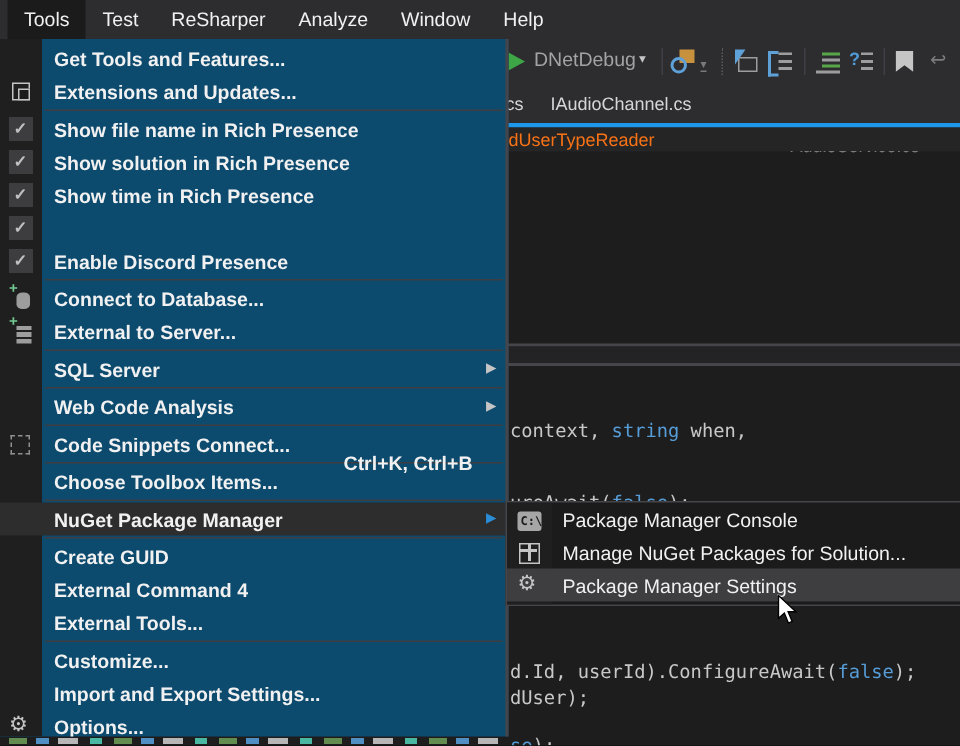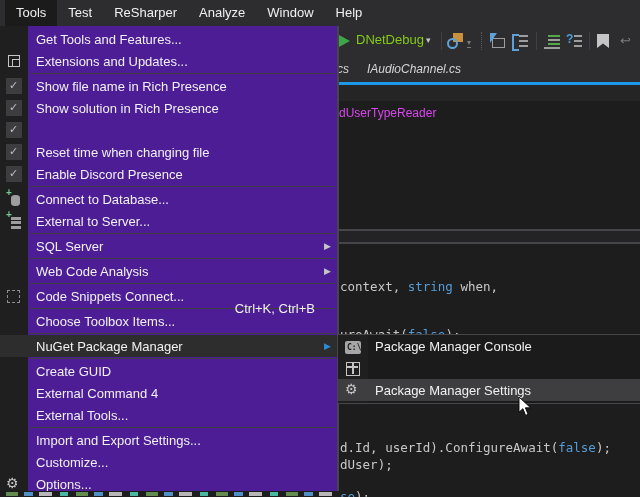--- a/index.html
+++ b/index.html
@@ -10,21 +10,21 @@
   .menubar{position:absolute;left:0;top:0;width:640px;height:26px;background:#2d2d30;display:flex;padding-left:5px;z-index:6;}
   .mb-item{height:26px;line-height:26px;padding:0 11px;font-size:13px;color:#f1f1f1;cursor:default;}
   .mb-item.active{background:#1b1b1c;}
 
   
   .toolbar{position:absolute;left:0;top:26px;width:640px;height:30px;background:#2d2d30;z-index:1;}
   .tb{position:absolute;}
   .tb-sep{width:1px;height:18px;background:#3f3f46;top:6px;}
   .tb-sep.dotted{background:none;border-left:1px dotted #5a5a5a;}
   .play-icon{width:0;height:0;border-left:11px solid var(--green,#3da647);border-top:6px solid transparent;border-bottom:6px solid transparent;top:9px;}
-  .runcfg{top:6px;font-size:13px;color:#84cc16;}
+  .runcfg{top:6px;font-size:13px;color:#a3a3a3;}
   .caret{color:#c5c5c5;font-size:9px;top:9px;font-family:"DejaVu Sans",sans-serif;}
   .caret.dim{color:#7a7a7a;font-size:8px;border-bottom:1px solid #7a7a7a;top:12px;}
   .ico16{width:16px;height:16px;top:7px;}
   .find-icon::before{content:"";position:absolute;right:0;top:0;width:10px;height:9px;background:#c8913d;}
   .find-icon::after{content:"";position:absolute;left:0;bottom:0;width:7px;height:7px;border:2px solid #5ea0d8;border-radius:50%;}
   .goto-icon::before{content:"";position:absolute;right:0;bottom:1px;width:11px;height:8px;border:1px solid #9d9d9d;}
   .goto-icon::after{content:"";position:absolute;left:1px;top:0;width:0;height:0;border-left:7px solid #5ea0d8;border-bottom:10px solid transparent;}
   .paste-icon::before{content:"";position:absolute;left:0;top:1px;width:5px;height:13px;border-left:2px solid #5ea0d8;border-top:2px solid #5ea0d8;border-bottom:2px solid #5ea0d8;}
   .paste-icon::after{content:"";position:absolute;left:7px;top:2px;width:9px;height:12px;
       background:repeating-linear-gradient(#9d9d9d 0 2px,transparent 2px 5px);}
@@ -36,37 +36,37 @@
   .help-icon{top:8px;width:16px;height:14px;}
   .help-icon::before{content:"?";position:absolute;left:0;top:-2px;color:#4f9cd8;font:bold 12px "Liberation Sans",sans-serif;}
   .help-icon::after{content:"";position:absolute;left:8px;top:1px;width:8px;height:12px;
       background:repeating-linear-gradient(#9d9d9d 0 2px,transparent 2px 5px);}
   .bookmark-icon{top:8px;width:12px;height:14px;background:#c5c5c5;
       clip-path:polygon(0 0,100% 0,100% 100%,50% 68%,0 100%);}
   .undo-icon{top:7px;color:#7c7c7c;font-size:13px;font-family:"DejaVu Sans",sans-serif;}
 
   
   .tabbar{position:absolute;left:0;top:56px;width:640px;height:26px;background:#2d2d30;z-index:1;}
-  .tab{position:absolute;top:6px;font-size:12px;color:#d6d6d6;font-style:italic;}
+  .tab{position:absolute;top:6px;font-size:12px;color:#d6d6d6;}
   .tab-underline{position:absolute;left:0;top:82px;width:640px;height:3px;background:var(--accent,#1c97ea);z-index:1;}
   .breadcrumb{position:absolute;left:0;top:85px;width:640px;height:16px;background:#252526;z-index:1;}
-  .breadcrumb span{position:absolute;left:339px;top:1px;font-size:12px;color:#d946ef;margin-top:20px;}
+  .breadcrumb span{position:absolute;left:339px;top:1px;font-size:12px;color:#f97316;}
 
   
   .editor{position:absolute;left:0;top:101px;width:640px;height:396px;background:#1d1d1e;z-index:0;}
   .split-line{position:absolute;left:337px;width:303px;height:2px;background:#46464a;}
   .split-band{position:absolute;left:337px;width:303px;background:#232326;}
   .codeline{position:absolute;left:340px;font-family:"DejaVu Sans Mono","Liberation Mono",monospace;font-size:12.5px;white-space:pre;}
   .seg-fg{color:#c8c8c8;} .seg-kw{color:var(--kw,#569cd6);}
   .bottom-sliver{position:absolute;left:6px;top:391px;width:328px;height:4px;opacity:.9;
       background:repeating-linear-gradient(90deg,#6a9955 0 12px,transparent 12px 18px,#569cd6 18px 27px,transparent 27px 33px,#c8c8c8 33px 46px,transparent 46px 54px,#4ec9b0 54px 62px,transparent 62px 70px);}
 
   
-  .menu-panel{position:absolute;left:0;top:26px;width:337px;height:465px;background:#4c1d95;
-      border-right:2px solid #46464a;z-index:10;overflow:hidden;}
+  .menu-panel{position:absolute;left:0;top:26px;width:337px;height:465px;background:#0c4a6e;
+      border-right:2px solid #46464a;z-index:10;overflow:hidden;font-weight:bold;}
   .menu-gutter{position:absolute;left:0;top:0;bottom:0;width:28px;background:#1f1f20;}
   .mrow{position:relative;height:22px;display:flex;align-items:center;}
   .mrow.hl{background:#2d2d2e;}
   .mrow .gut{width:28px;flex:none;display:flex;align-items:center;justify-content:center;}
   .mrow .lbl{margin-left:8px;font-size:13px;color:#f1f1f1;}
   .mrow .sc{margin-left:auto;margin-right:22px;font-size:13px;color:#f1f1f1;margin-top:24px;}
   .mrow .arr{position:absolute;right:6px;top:6px;font-size:9px;color:#c5c5c5;font-family:"DejaVu Sans",sans-serif;}
   .mrow .arr.blue{color:#2b8dd6;}
   .msep{height:1px;background:#3e3e42;margin:1px 2px 1px 30px;}
   .menu-pad{height:2px;}
@@ -184,26 +184,26 @@
         <div class="mrow">
           <span class="gut">
             <span class="mi mi-check"></span>
           </span>
           <span class="lbl">Show solution in Rich Presence</span>
         </div>
         <div class="mrow">
           <span class="gut">
             <span class="mi mi-check"></span>
           </span>
-        </div>
-        <div class="mrow">
-          <span class="gut">
-            <span class="mi mi-check"></span>
-          </span>
-          <span class="lbl">Reset time when changing file</span>
+          <span class="lbl">Show time in Rich Presence</span>
+        </div>
+        <div class="mrow">
+          <span class="gut">
+            <span class="mi mi-check"></span>
+          </span>
         </div>
         <div class="mrow">
           <span class="gut">
             <span class="mi mi-check"></span>
           </span>
           <span class="lbl">Enable Discord Presence</span>
         </div>
         <div class="msep"></div>
         <div class="mrow">
           <span class="gut">
@@ -257,25 +257,25 @@
           <span class="gut"></span>
           <span class="lbl">External Command 4</span>
         </div>
         <div class="mrow">
           <span class="gut"></span>
           <span class="lbl">External Tools...</span>
         </div>
         <div class="msep"></div>
         <div class="mrow">
           <span class="gut"></span>
+          <span class="lbl">Customize...</span>
+        </div>
+        <div class="mrow">
+          <span class="gut"></span>
           <span class="lbl">Import and Export Settings...</span>
-        </div>
-        <div class="mrow">
-          <span class="gut"></span>
-          <span class="lbl">Customize...</span>
         </div>
         <div class="mrow">
           <span class="gut">
             <span class="mi mi-gear"></span>
           </span>
           <span class="lbl">Options...</span>
         </div>
       </div>
   </div>
 
@@ -285,20 +285,21 @@
         <div class="mrow">
           <span class="gut">
             <span class="mi mi-console" data-glyph="C:\"></span>
           </span>
           <span class="lbl">Package Manager Console</span>
         </div>
         <div class="mrow">
           <span class="gut">
             <span class="mi mi-package"></span>
           </span>
+          <span class="lbl">Manage NuGet Packages for Solution...</span>
         </div>
         <div class="mrow hl">
           <span class="gut">
             <span class="mi mi-gear"></span>
           </span>
           <span class="lbl">Package Manager Settings</span>
         </div>
       </div>
   </div>
 

